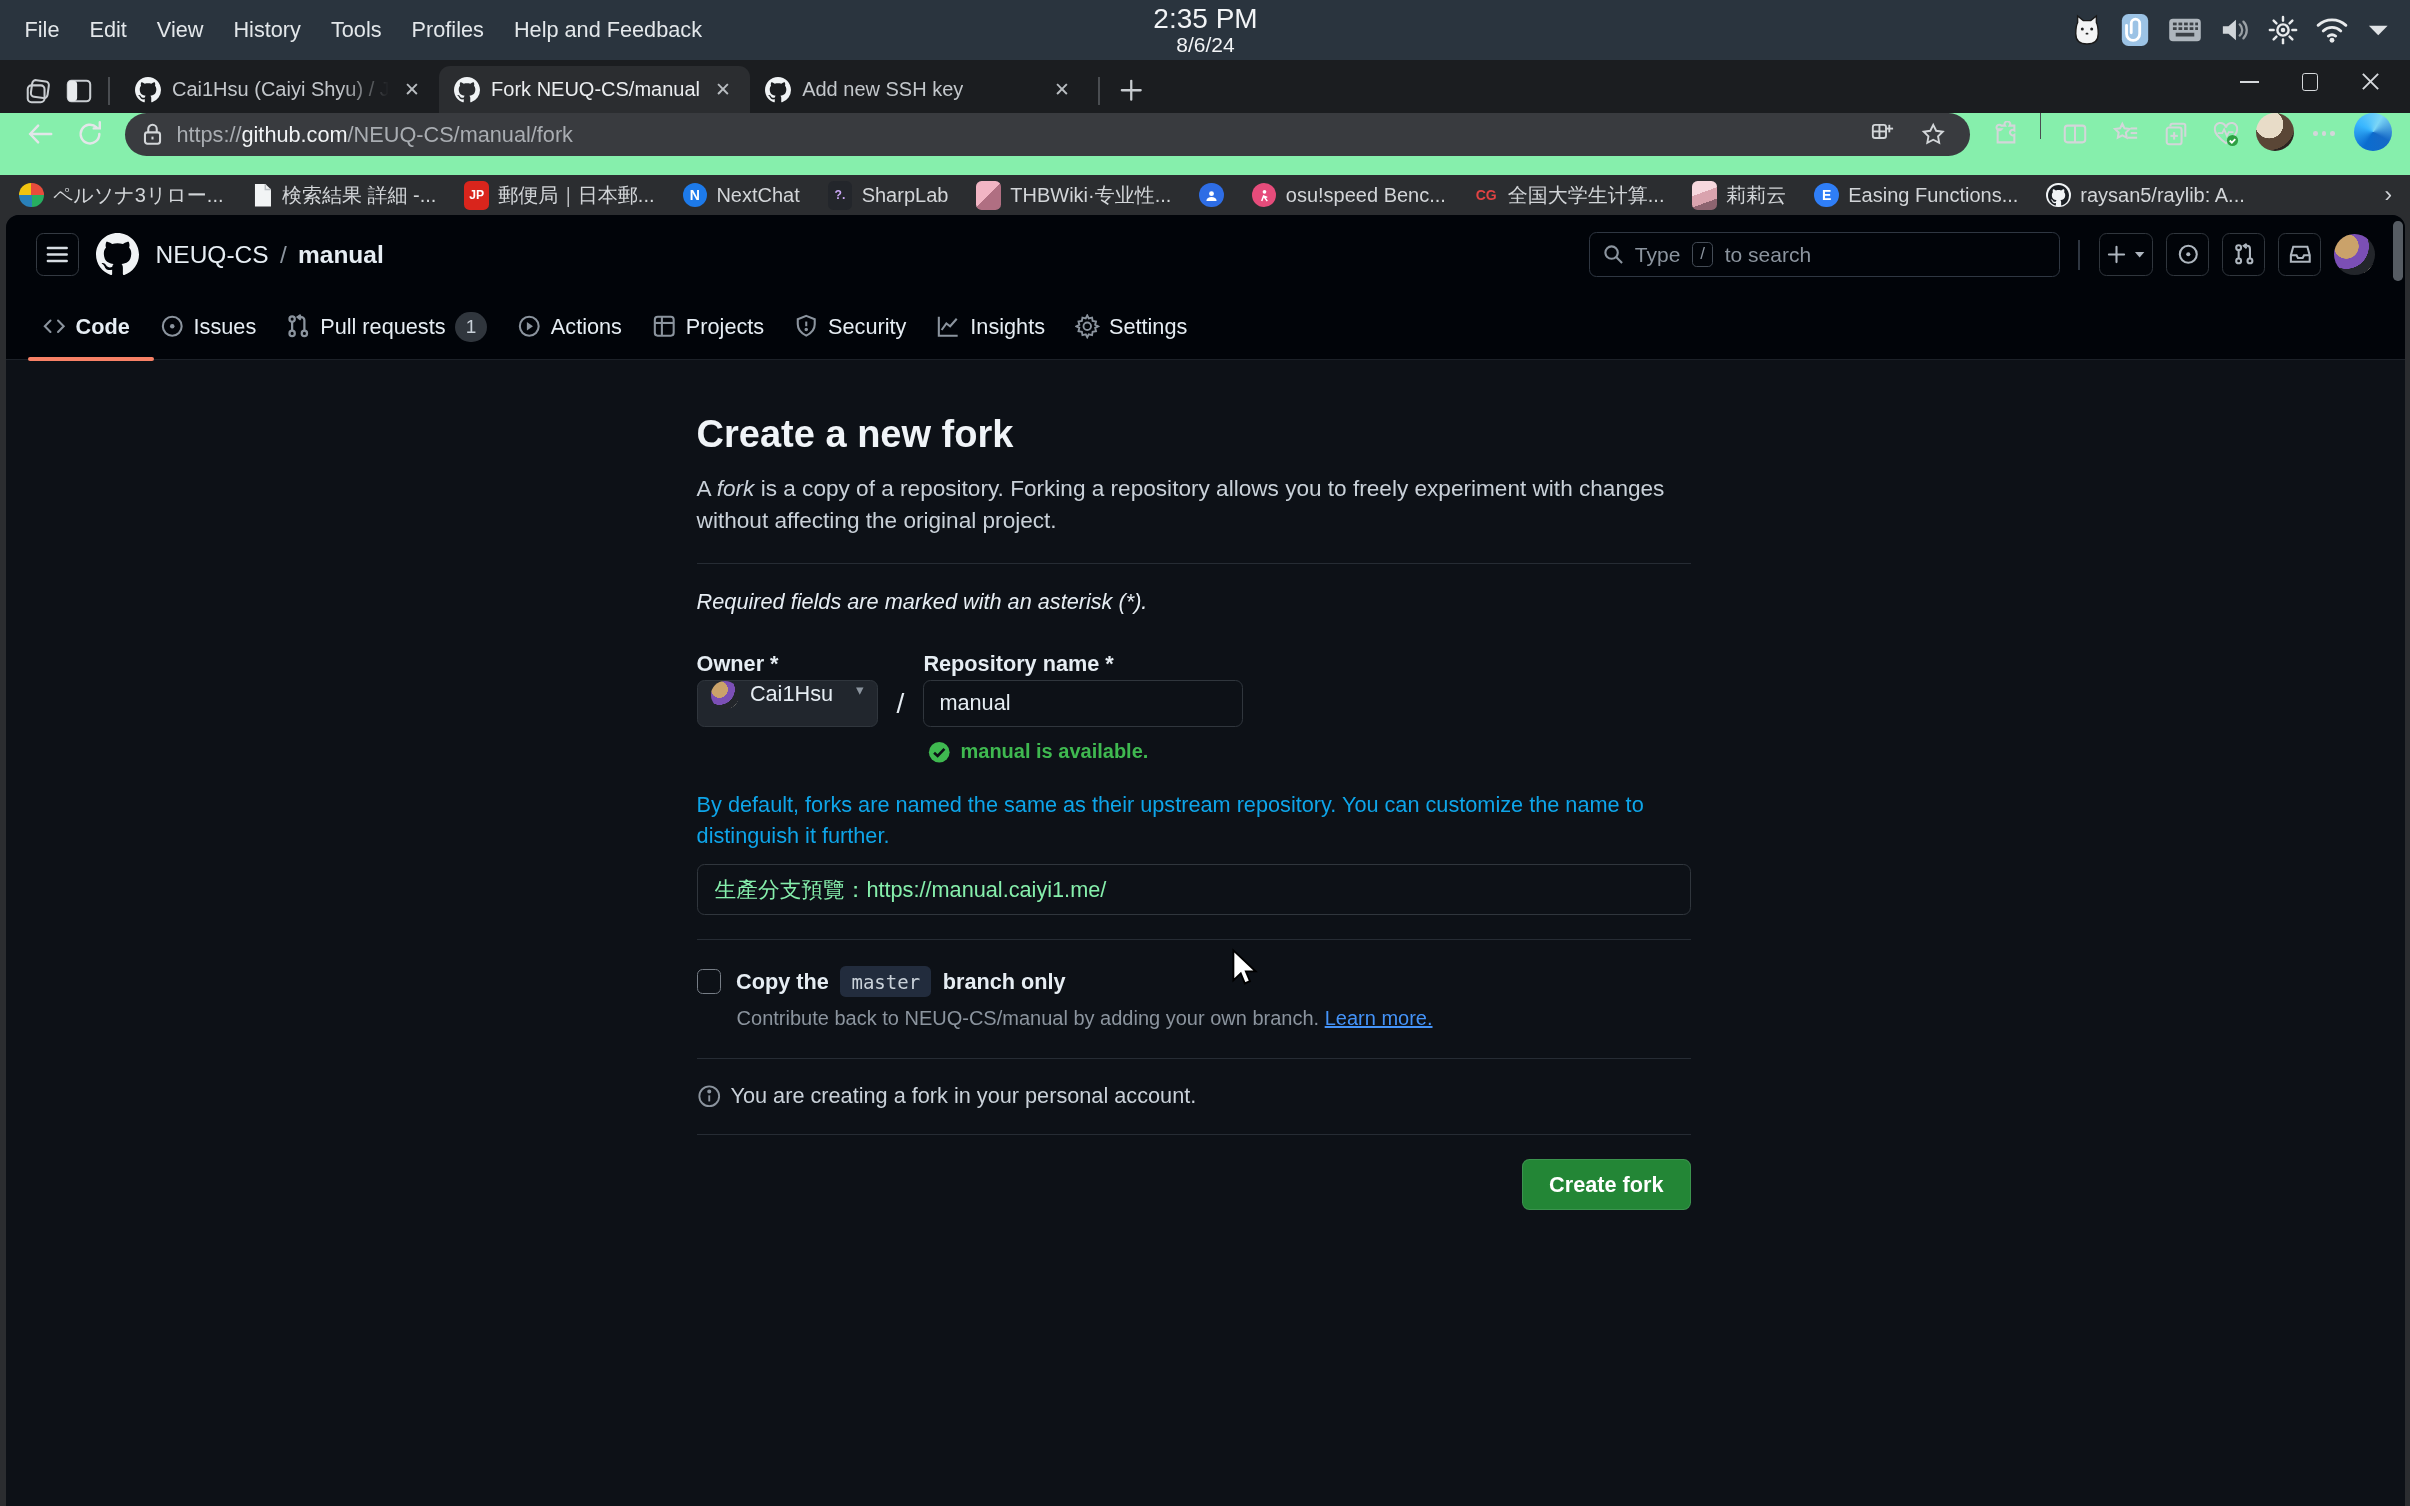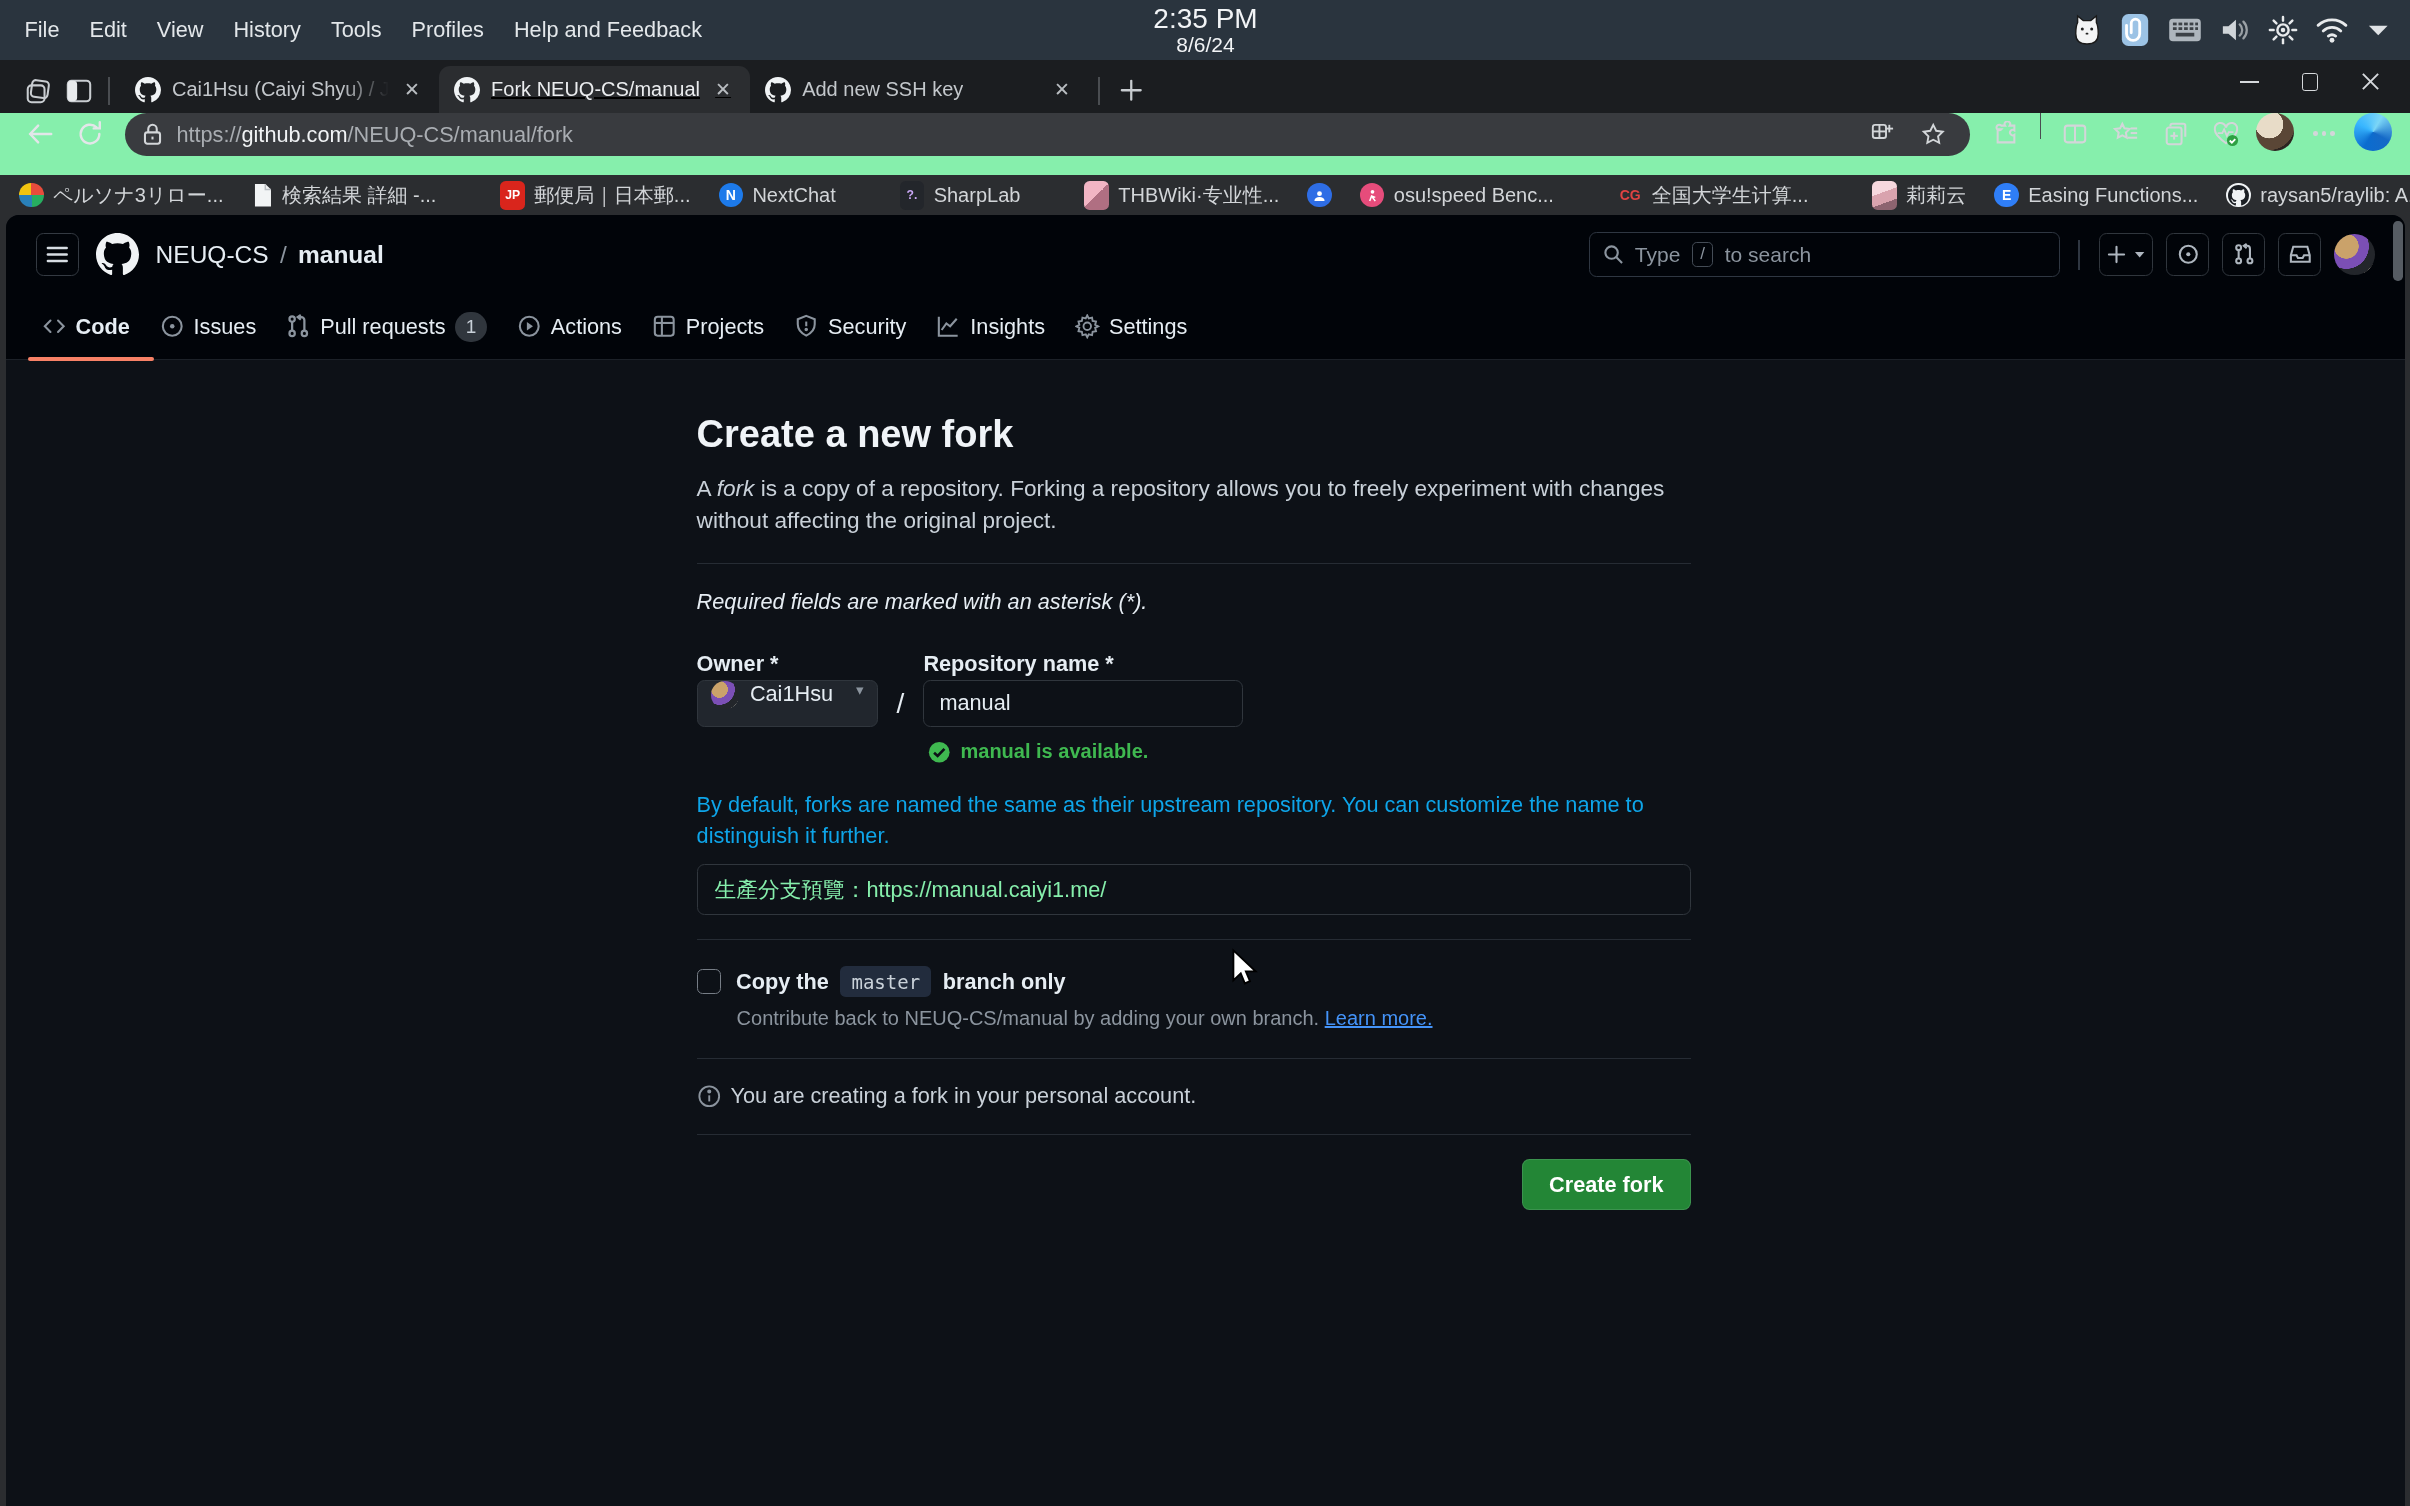--- a/index.html
+++ b/index.html
@@ -18,21 +18,21 @@
   .osbar .clock .time { font-size:28px; line-height:30px; }
   .osbar .clock .date { font-size:21px; line-height:22.6px; }
   .osbar .tray { margin-left:auto; display:flex; align-items:center; gap:17px; padding-right:21px; }
   .trayicon { display:flex; align-items:center; justify-content:center; }
 
   
   .tabstrip { height:53px; background:#1b1d20; display:flex; align-items:flex-end; padding-left:17px; }
   .strip-btn { height:45px; width:41px; display:flex; align-items:center; justify-content:center; color:#c9cdd1; }
   .vsep { width:1.9px; height:28px; background:#4a4d51; margin:0 9.4px 8.5px 9.4px; }
   .tab { height:47px; display:flex; align-items:center; gap:11.3px; padding:0 15px; border-radius:11.3px 11.3px 0 0; max-width:348px; }
-  .tab.active { background:#2b2d30;text-decoration:underline; }
+  .tab.active { background:#2b2d30; }
   .tab .favicon { flex:0 0 auto; }
   .tab .title { font-size:20px; color:#c3c7cb; white-space:nowrap; overflow:hidden; max-width:217px; }
   .tab.active .title { color:#ebedef; max-width:245px; }
   .tab .title.fade { -webkit-mask-image:linear-gradient(90deg,#000 78%,transparent); mask-image:linear-gradient(90deg,#000 78%,transparent); }
   .tab .close { margin-left:auto; color:#b9bdc1; font-size:19px; line-height:19px; padding:1.9px 3.8px; }
   .tab3 { width:339px; }
   .newtab { width:43px; height:45px; display:flex; align-items:center; justify-content:center; color:#c8ccd0; }
   .wincontrols { margin-left:auto; display:flex; align-items:center; gap:36px; padding:0 28px 9.4px 0; height:53px; }
   .wc { display:flex; align-items:center; justify-content:center; width:24.5px; height:24.5px; }
   .wc-min { width:19px; height:1.9px; background:#d6d9dc; }
@@ -48,21 +48,21 @@
   .tb-sep { width:1.9px; height:26px; background:#4a4d51; margin:0 3.8px; }
   .avatar-edge { width:38px; height:38px; border-radius:50%; background:radial-gradient(circle at 35% 30%, #e8dcc8 0 38%, #5a4636 39% 70%, #2c2420 71%); flex:0 0 auto; }
   .copilot { width:38px; height:38px; border-radius:50%; background:conic-gradient(from 210deg,#0b6ccf,#38b6ff,#7cd6f7,#1569c7,#0b6ccf); flex:0 0 auto; }
   .dots3 { display:flex; gap:3.8px; }
   .dots3 i { width:4.7px; height:4.7px; border-radius:50%; background:#d3d6d9; }
 
   
   .bookmarks { height:40px; background:#2b2d30; display:flex; align-items:center; padding:0 19px; gap:28px; }
   .bm { display:flex; align-items:center; gap:9.4px; }
   .bm .lbl { font-size:20px; color:#d2d5d8; white-space:nowrap; }
-  .favsq { width:24.5px; height:29px; border-radius:5.6px; display:flex; align-items:center; justify-content:center; font-size:12.2px; font-weight:bold; color:#fff; flex:0 0 auto;margin-left:36px; }
+  .favsq { width:24.5px; height:29px; border-radius:5.6px; display:flex; align-items:center; justify-content:center; font-size:12.2px; font-weight:bold; color:#fff; flex:0 0 auto; }
   .favcirc { width:24.5px; height:24.5px; border-radius:50%; display:flex; align-items:center; justify-content:center; font-size:14px; font-weight:bold; color:#fff; flex:0 0 auto; }
   .bm-chevron { margin-left:auto; color:#cfd2d6; font-size:22.6px; }
 
   
   .content { margin:0 5.6px; height:1292px; background:#0d1117; border-radius:13px 13px 0 0; position:relative; overflow:hidden; }
   .ghheader { height:79px; background:#010409; display:flex; align-items:center; padding:0 30px; gap:17px; }
   .hamburger { width:43px; height:43px; border:1.9px solid #343a42; border-radius:7.5px; display:flex; align-items:center; justify-content:center; color:#d7dde3; font-size:22.6px; }
   .breadcrumb { display:flex; align-items:center; gap:11.3px; font-size:24.5px; color:#e6edf3; }
   .breadcrumb .sep { color:#8b949e; }
   .breadcrumb .repo { font-weight:bold; }

